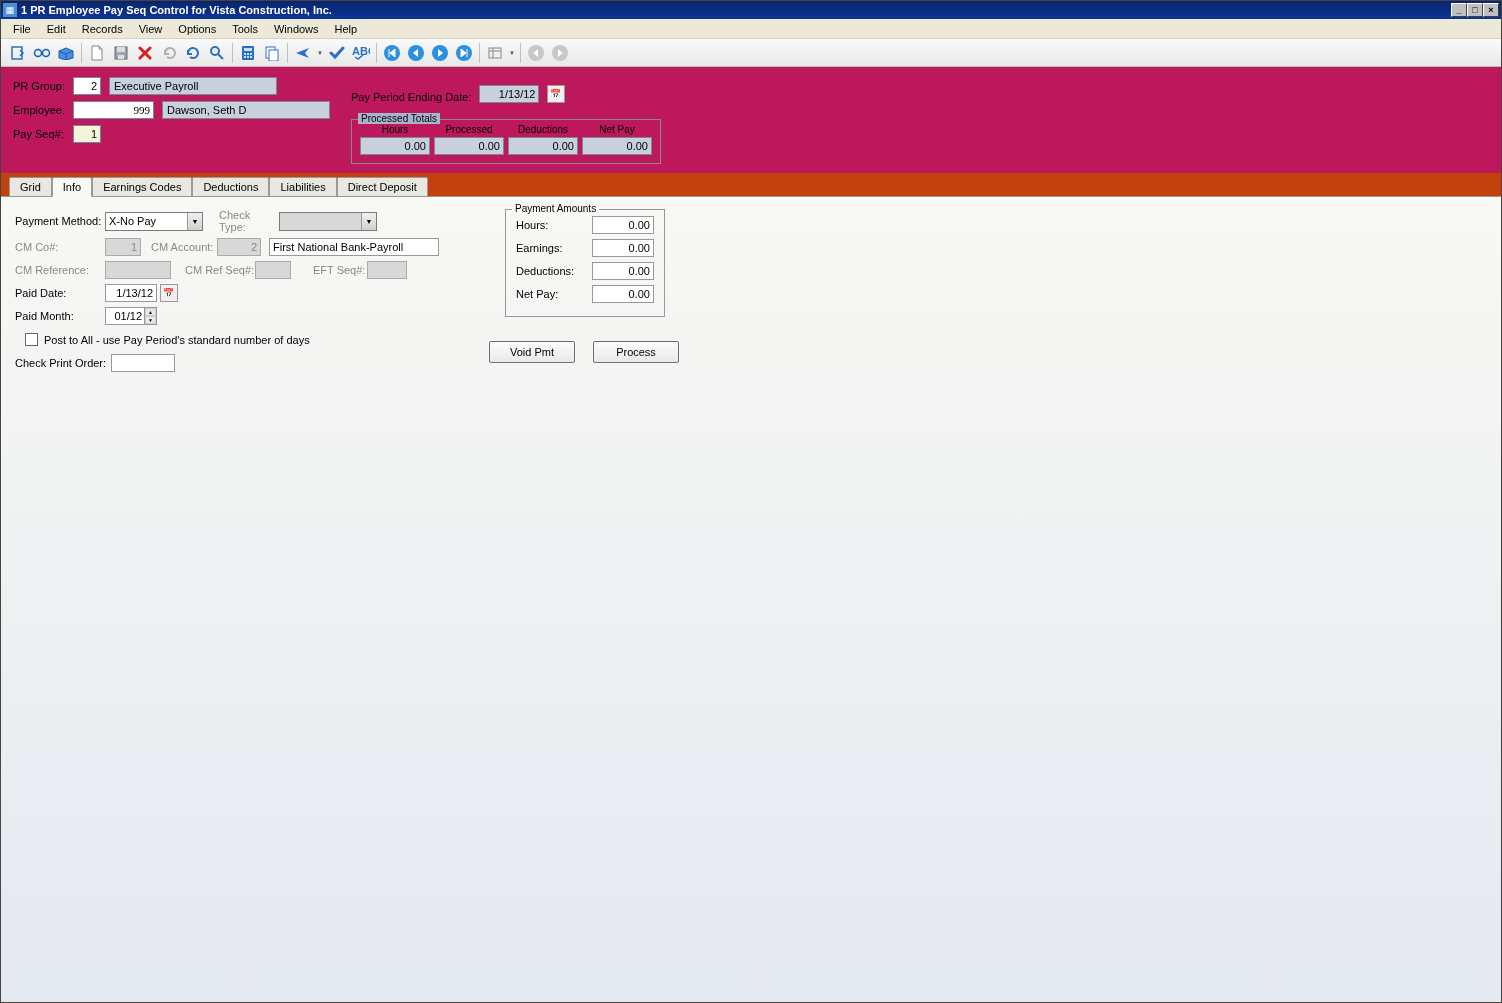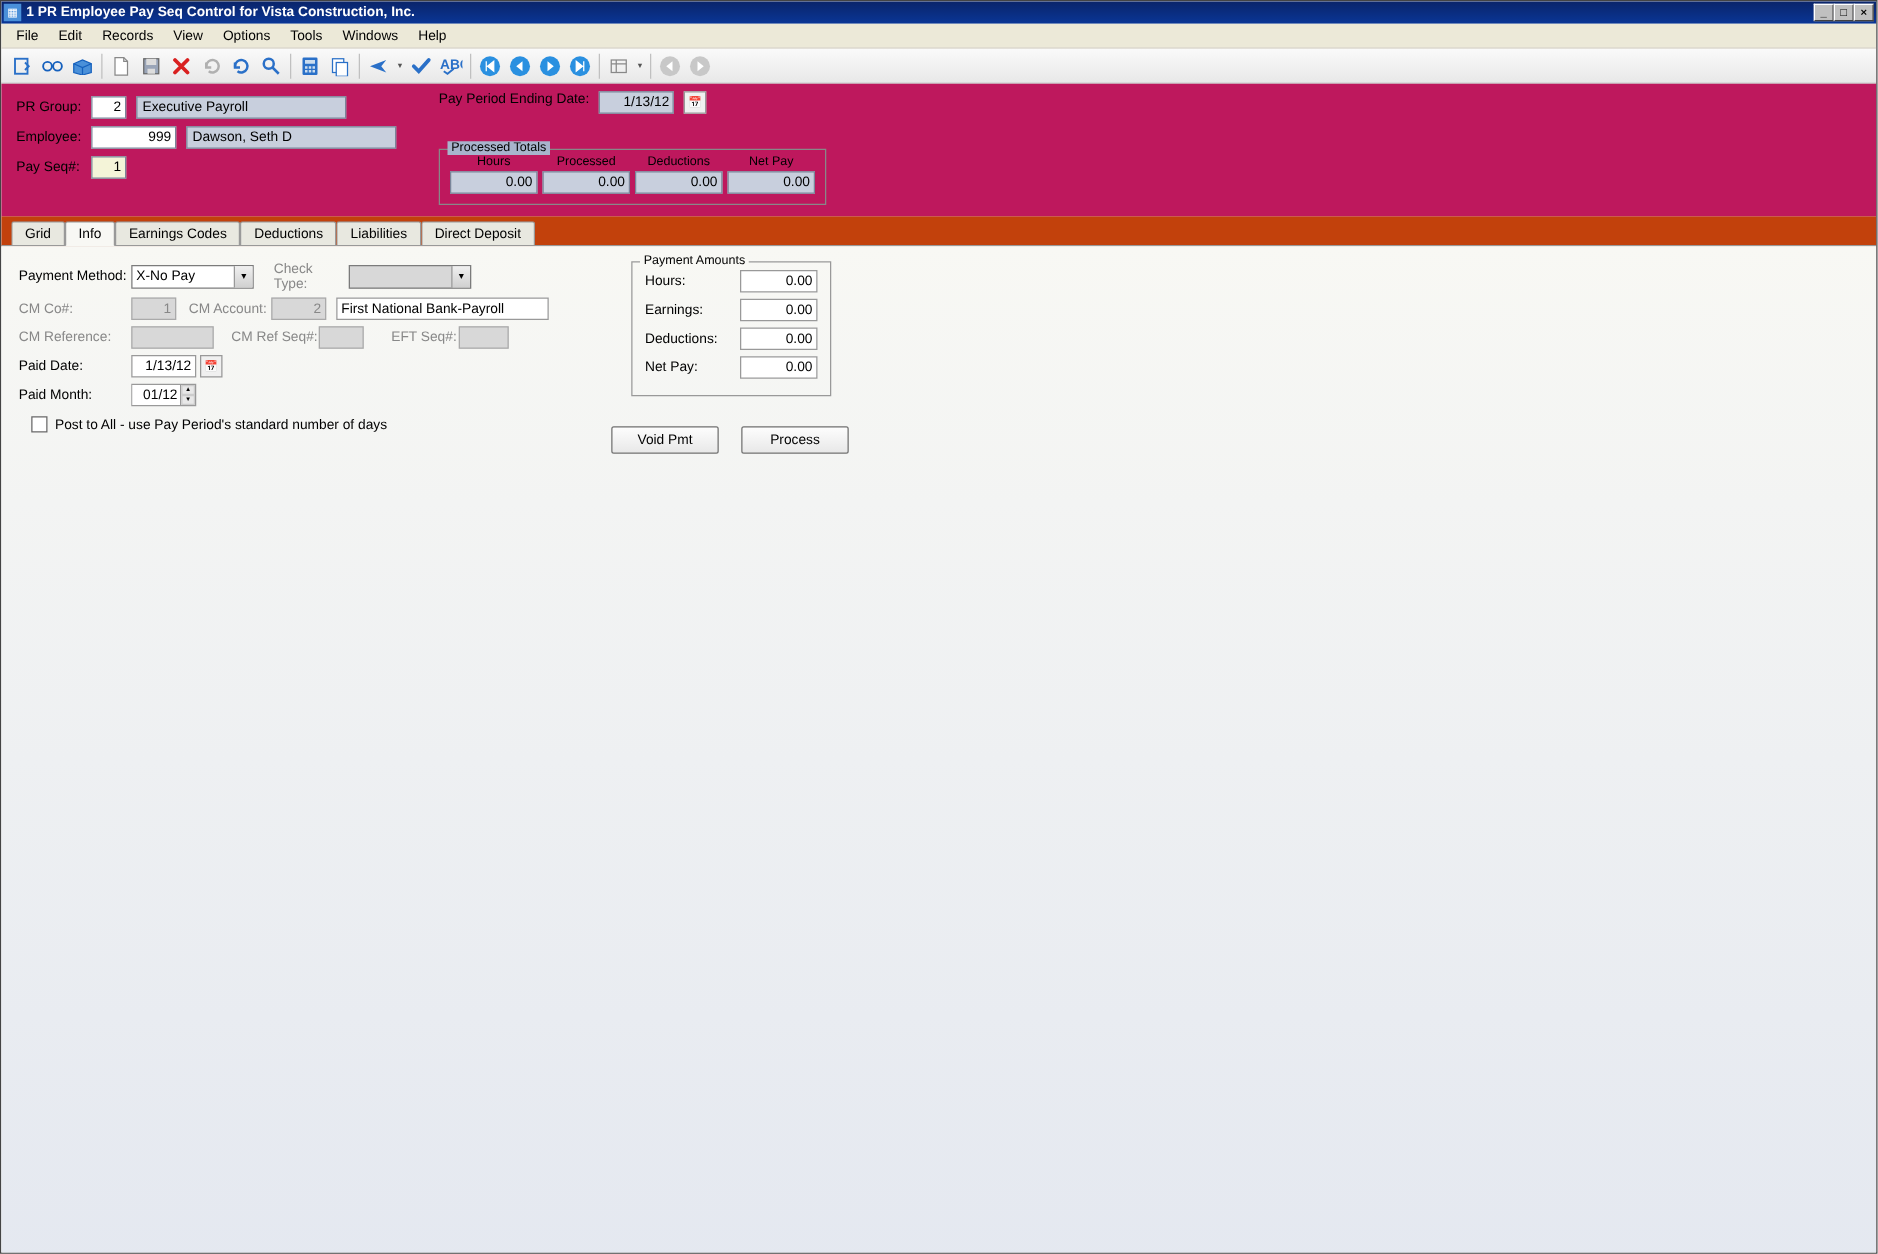--- a/index.html
+++ b/index.html
@@ -15,21 +15,21 @@
 .toolbar { background: linear-gradient(to bottom, #fafafa, #e8e8e8); height: 28px; display: flex; align-items: center; padding: 0 6px; gap: 2px; border-bottom: 1px solid #c0c0c0; }
 .tb-btn { width: 22px; height: 22px; display: flex; align-items: center; justify-content: center; cursor: pointer; border-radius: 2px; }
 .tb-sep { width: 1px; height: 20px; background: #c0c0c0; margin: 0 2px; }
 .tb-drop { width: 8px; display: flex; align-items: center; justify-content: center; font-size: 6px; color: #555; }
 .header-panel { background: #be185d; padding: 10px 12px 12px 12px; height: 106px; position: relative; }
 .hdr-row { display: flex; align-items: center; margin-bottom: 6px; }
 .hdr-label { width: 60px; color: #000; }
 .hdr-input { height: 18px; border: 1px solid #7a8599; background: #fff; padding: 0 3px; text-align: right; }
 .hdr-input.ro { background: #c8cfdd; color: #000; text-align: left; padding-left: 4px; }
 .hdr-input.focus { background: #f4f4d8; }
-.pay-period { position: absolute; left: 350px; top: 6px; display: flex; align-items: flex-start; gap: 8px; }
+.pay-period { position: absolute; left: 350px; top: 18px; display: flex; align-items: flex-end; gap: 8px; }
 .pp-label { color: #000; }
 .pp-input { width: 60px; height: 18px; border: 1px solid #7a8599; background: #c8cfdd; text-align: right; padding-right: 3px; }
 .cal-btn { width: 18px; height: 18px; border: 1px solid #999; background: #f0f0f0; display: flex; align-items: center; justify-content: center; cursor: pointer; font-size: 9px; }
 .processed-totals { position: absolute; left: 350px; top: 52px; border: 1px solid #888; padding: 8px; padding-top: 4px; width: 310px; }
 .pt-legend { position: absolute; top: -7px; left: 6px; background: #a8b4cc; padding: 0 3px; font-size: 10px; }
 .pt-headers { display: flex; justify-content: space-between; margin-bottom: 2px; }
 .pt-hdr { width: 70px; text-align: center; font-size: 10px; }
 .pt-values { display: flex; justify-content: space-between; gap: 4px; }
 .pt-val { width: 70px; height: 18px; border: 1px solid #7a8599; background: #c8cfdd; text-align: right; padding-right: 3px; line-height: 16px; }
 .tab-strip { background: #c2410c; display: flex; align-items: flex-end; padding-left: 8px; padding-top: 4px; border-bottom: 1px solid #999; height: 24px; }
@@ -227,21 +227,21 @@
 
 <div class="header-panel">
   <div class="hdr-row">
     <span class="hdr-label">PR Group:</span>
     <input class="hdr-input r" style="width: 28px;" value="2">
     <span style="width:8px"></span>
     <input class="hdr-input ro" style="width: 168px;" readonly="" value="Executive Payroll">
   </div>
   <div class="hdr-row">
     <span class="hdr-label">Employee:</span>
-    <input class="hdr-input r" style="width: 68px;" value="999">
+    <input class="hdr-input r" style="width: 81px; font-family: Liberation Serif, serif;" value="999">
     <span style="width:8px"></span>
     <input class="hdr-input ro" style="width: 168px;" readonly="" value="Dawson, Seth D">
   </div>
   <div class="hdr-row">
     <span class="hdr-label">Pay Seq#:</span>
     <input class="hdr-input r focus" style="width: 28px;" value="1">
   </div>
 
   <div class="pay-period">
     <span class="pp-label">Pay Period Ending Date:</span>
@@ -327,20 +327,24 @@
           <div class="spin-half">▼</div>
       </div>
     </div>
   </div>
 
   <div class="checkbox-row">
     <div class="chk"></div>
     <span>Post to All - use Pay Period's standard number of days</span>
   </div>
 
+  <div class="form-row">
+    <span class="form-label" style="width:96px">Check Print Order:</span>
+    <input class="form-input" style="width: 64px;">
+  </div>
 
   <div class="payment-amounts">
     <span class="pa-legend">Payment Amounts</span>
     <div class="pa-row">
         <span>Hours:</span>
         <div class="pa-val">0.00</div>
       </div>
     <div class="pa-row">
         <span>Earnings:</span>
         <div class="pa-val">0.00</div>

